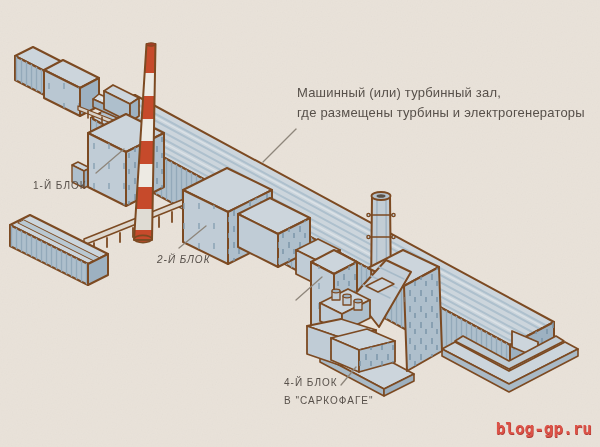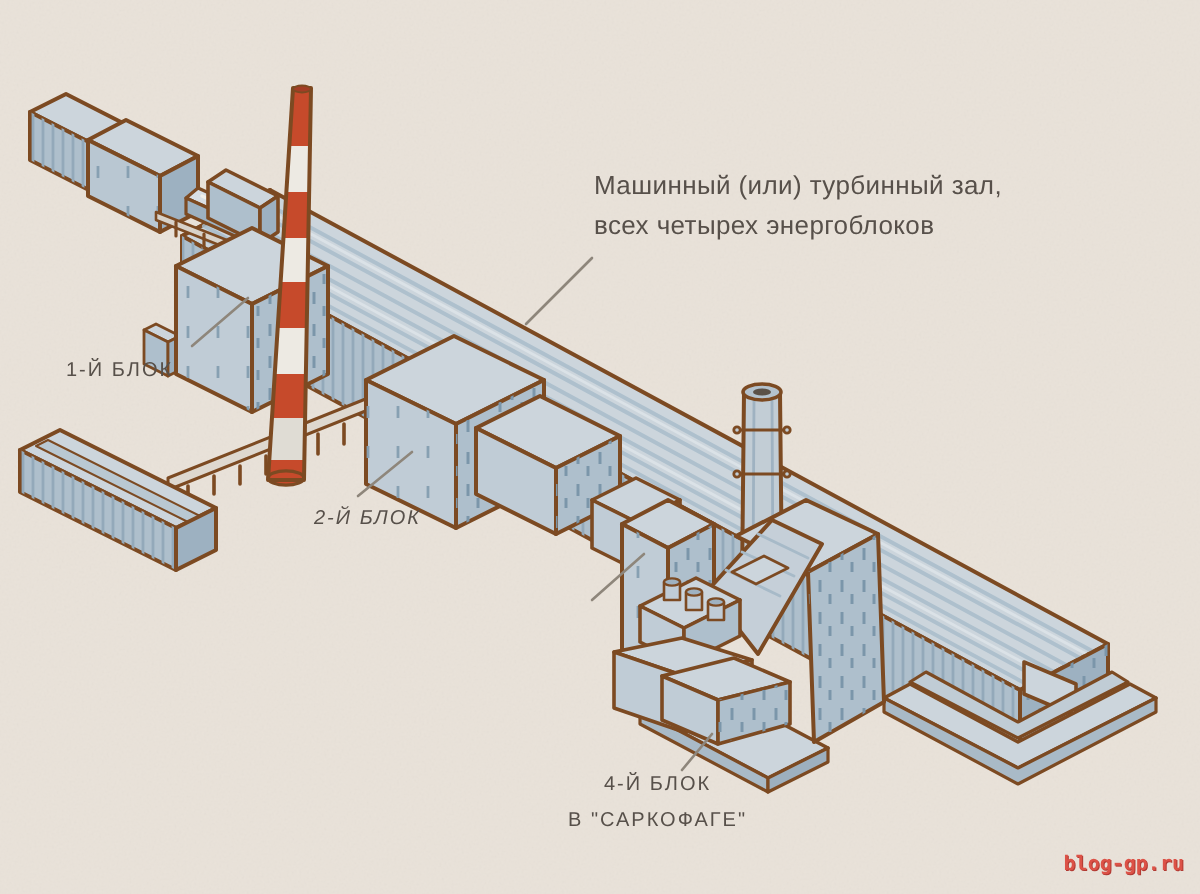--- a/index.html
+++ b/index.html
@@ -8,21 +8,21 @@
     background:#bef264;
     font-family:"Liberation Sans","DejaVu Sans",sans-serif;
   }
   #stage svg{position:absolute;left:0;top:0;}
   .txt{position:absolute;color:#57504a;z-index:5;}
   .note{font-size:13px;line-height:20px;letter-spacing:.2px;}
   .blocklabel{font-size:10px;letter-spacing:1px;line-height:18px;white-space:nowrap;}
   .watermark{
     position:absolute;right:8px;bottom:9px;z-index:6;
     font-family:"DejaVu Sans Mono","Liberation Mono",monospace;
-    font-weight:bold;font-size:10px;letter-spacing:0px;color:#dc5247;
+    font-weight:bold;font-size:16px;letter-spacing:0px;color:#dc5247;
     text-shadow:0.5px 0.5px 0 #b13a33;
   }
 </style>
 </head>
 <body>
 
 <div id="stage">
 
 <svg width="600" height="447" viewBox="0 0 600 447">
   <defs>
@@ -248,25 +248,25 @@
     <line x1="179" y1="248" x2="206" y2="226"></line>
     <line x1="296" y1="300" x2="322" y2="277"></line>
     <line x1="341" y1="385" x2="356" y2="367"></line>
   </g>
 
   </g>
 </svg>
 
 <div class="txt note" style="left:297px;top:83px;">
   <div>Машинный (или) турбинный зал,</div>
-  <div>всех четырех энергоблоков</div>
+  <div>где размещены турбины и электрогенераторы</div>
 </div>
 
 <div class="txt blocklabel" style="left:33px;top:177px;">1-Й БЛОК</div>
 <div class="txt blocklabel" style="left:157px;top:251px;font-style:italic;">2-Й БЛОК</div>
-<div class="txt blocklabel" style="left:284px;top:384px;text-align:center;">
+<div class="txt blocklabel" style="left:284px;top:374px;">
   <div>4-Й БЛОК</div>
   <div>В "САРКОФАГЕ"</div>
 </div>
 
 <div class="watermark">blog-gp.ru</div>
 
 </div>
 
 </body></html>

